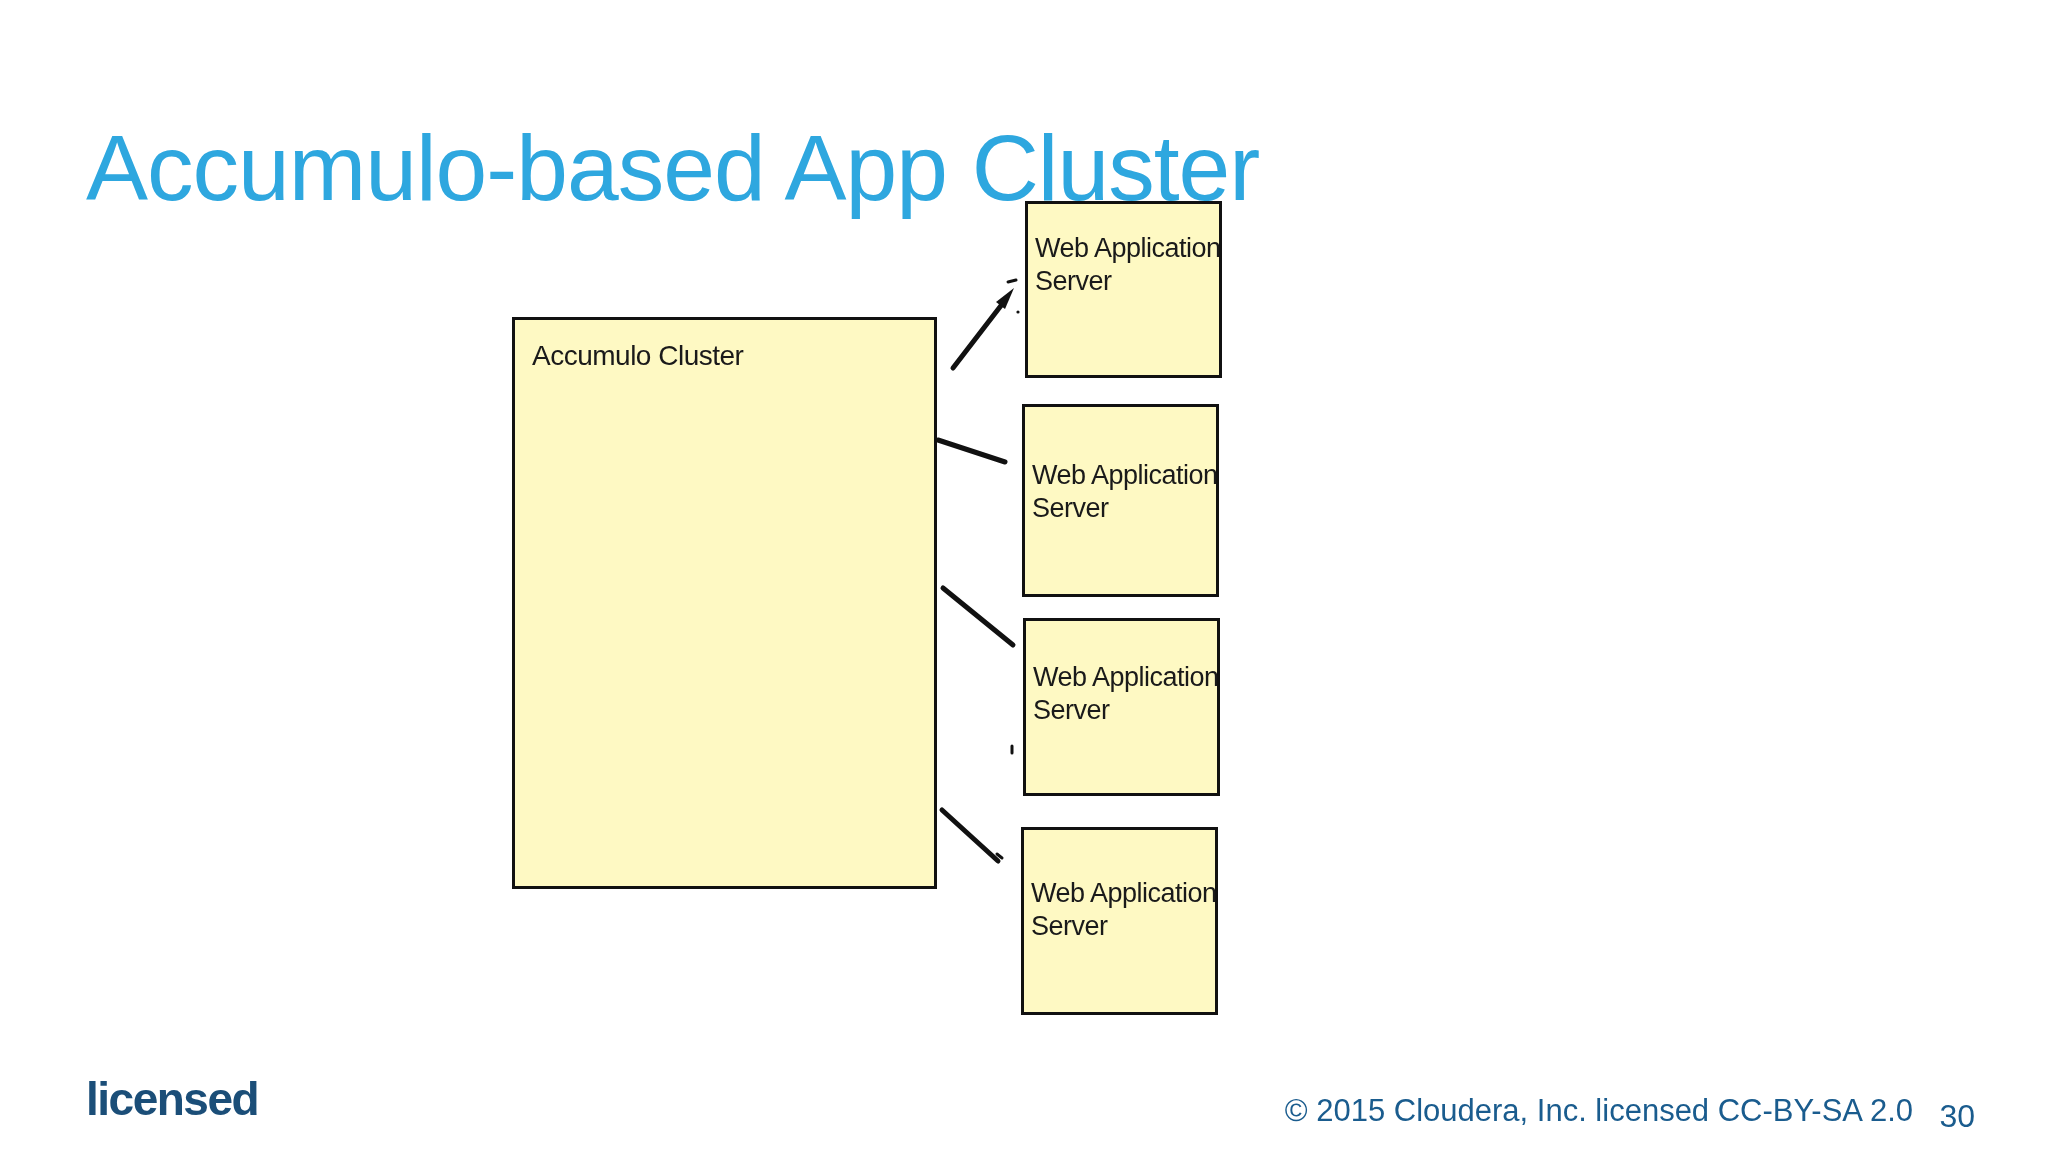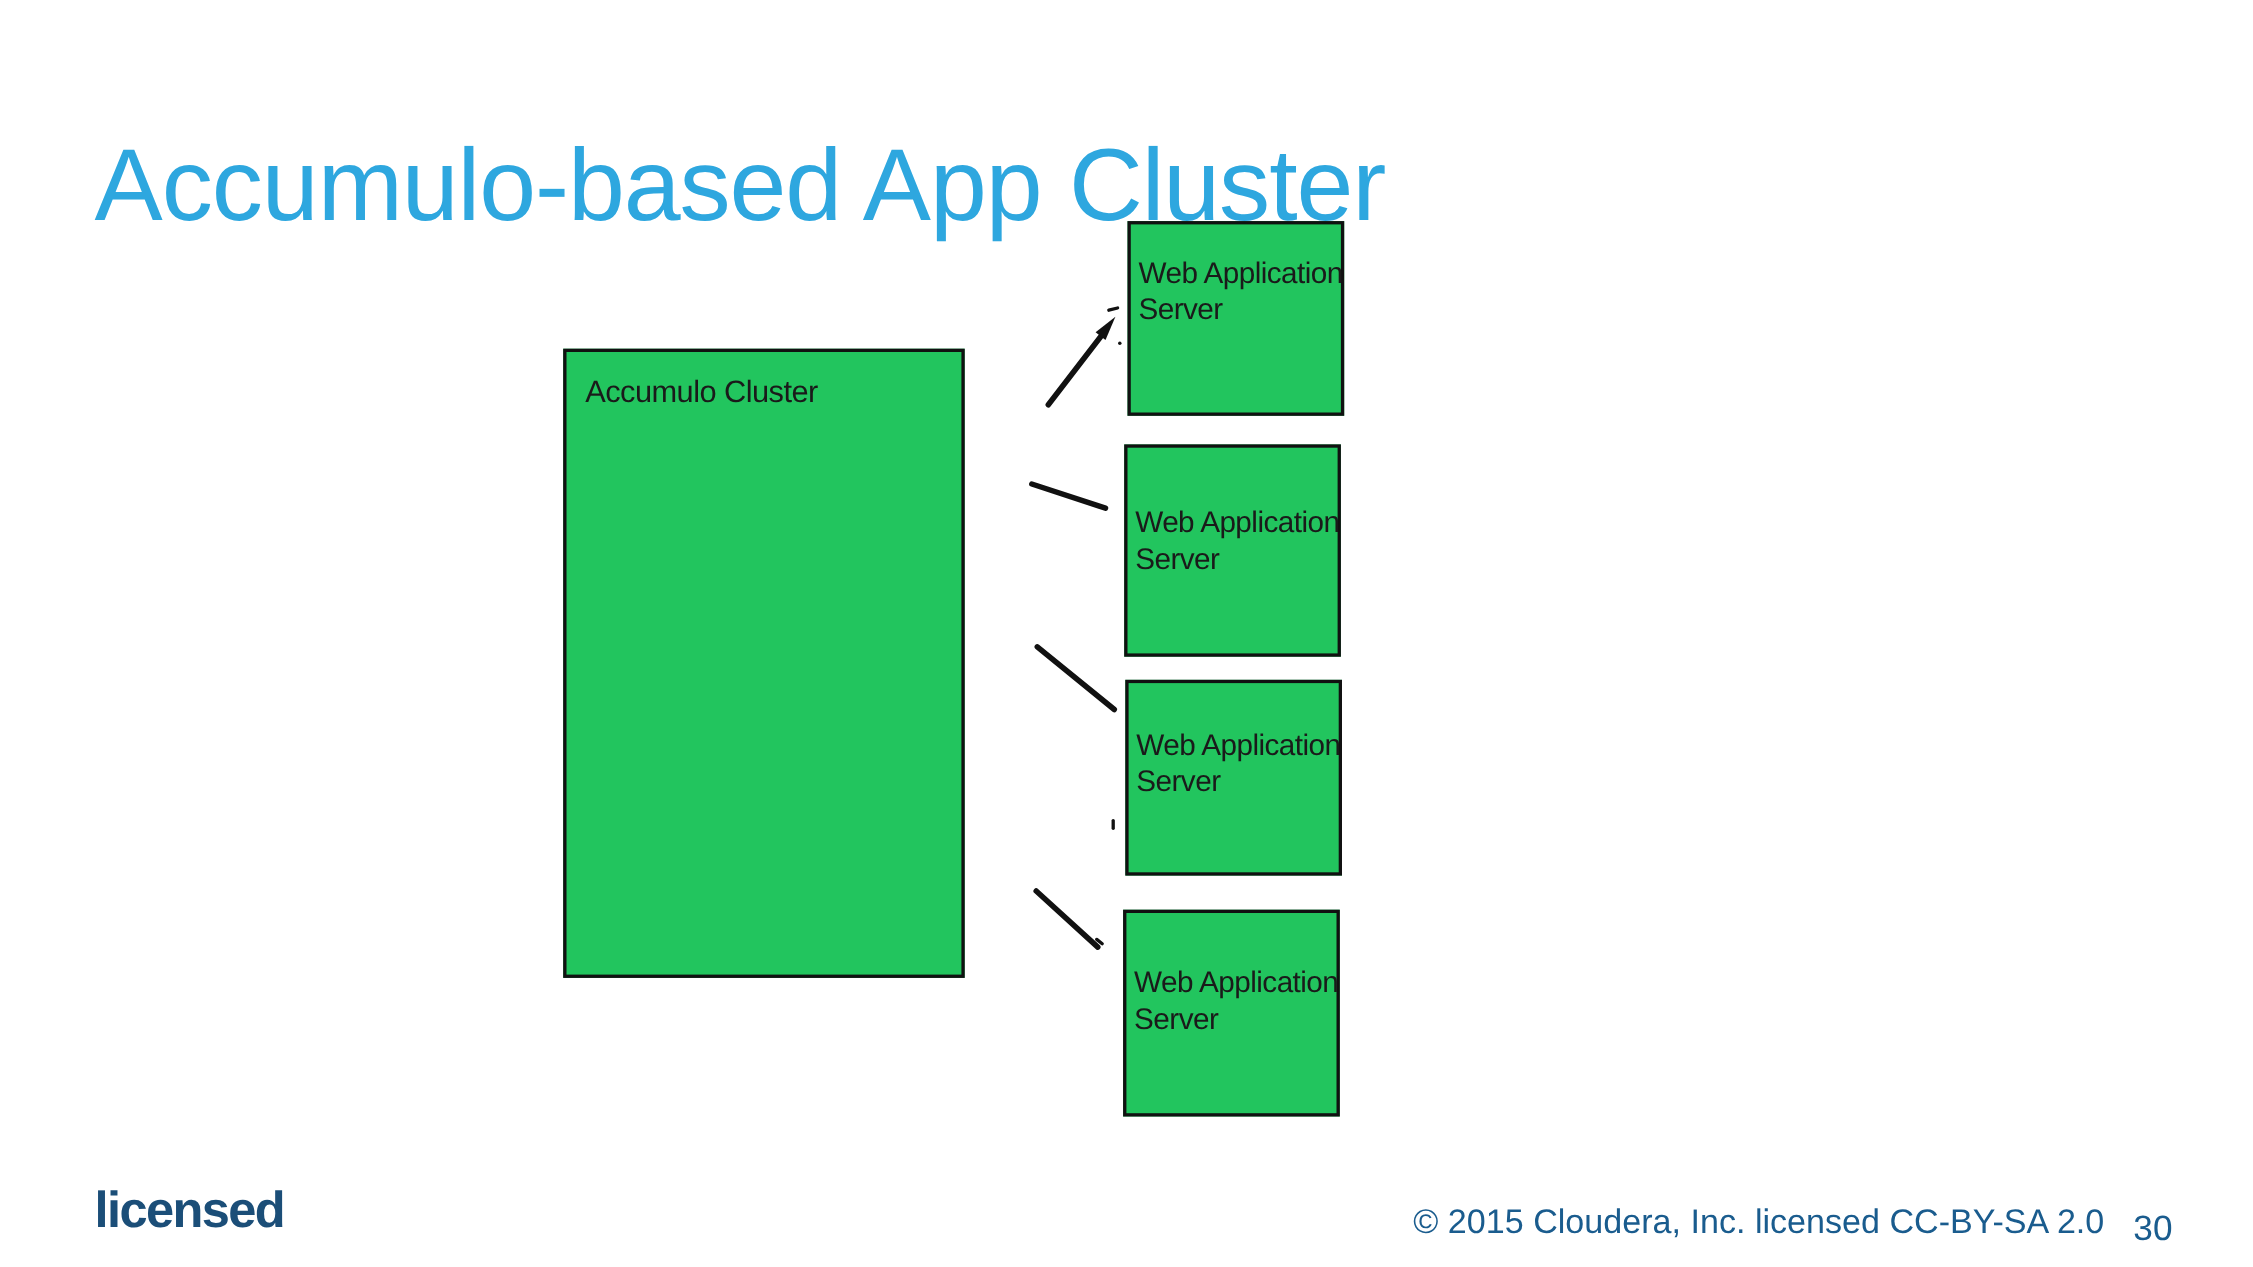--- a/index.html
+++ b/index.html
@@ -24,28 +24,28 @@
     font-weight: 400;
     letter-spacing: -1px;
     color: #2ea7df;
     line-height: 1.1;
     white-space: nowrap;
   }
   
   .diag-box {
     position: absolute;
     border: 3px solid #111111;
-    background: #22c55e;
+    background: #fef9c3;
     box-sizing: border-box;
     color: #1a1a1a;
   }
   .cluster-box {
     left: 512px;
     top: 317px;
-    width: 365px;
+    width: 425px;
     height: 572px;
   }
   .cluster-box .box-label {
     display: block;
     padding: 20px 0 0 17px;
     font-size: 28px;
     letter-spacing: -0.5px;
     white-space: nowrap;
   }
   .server-box {

